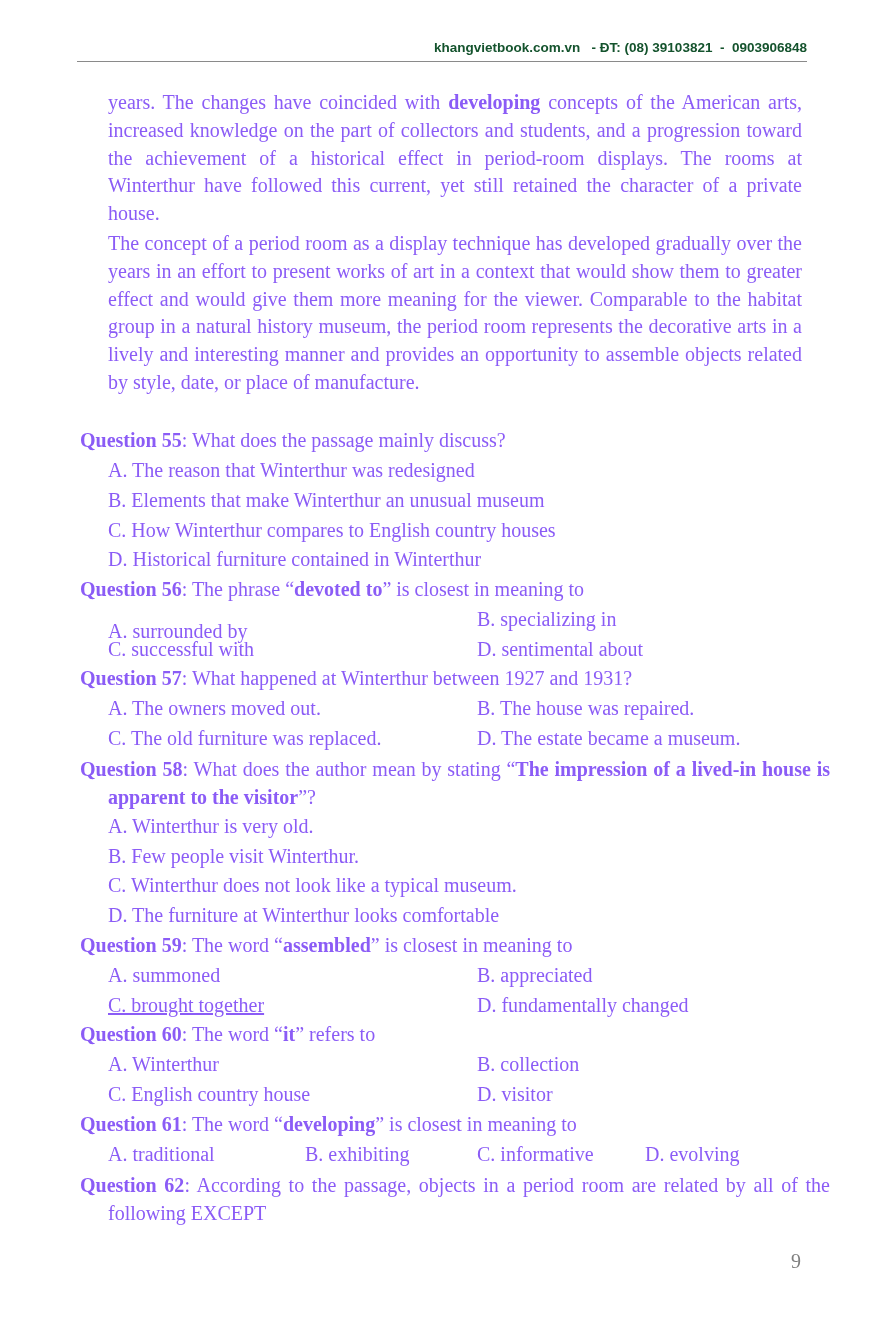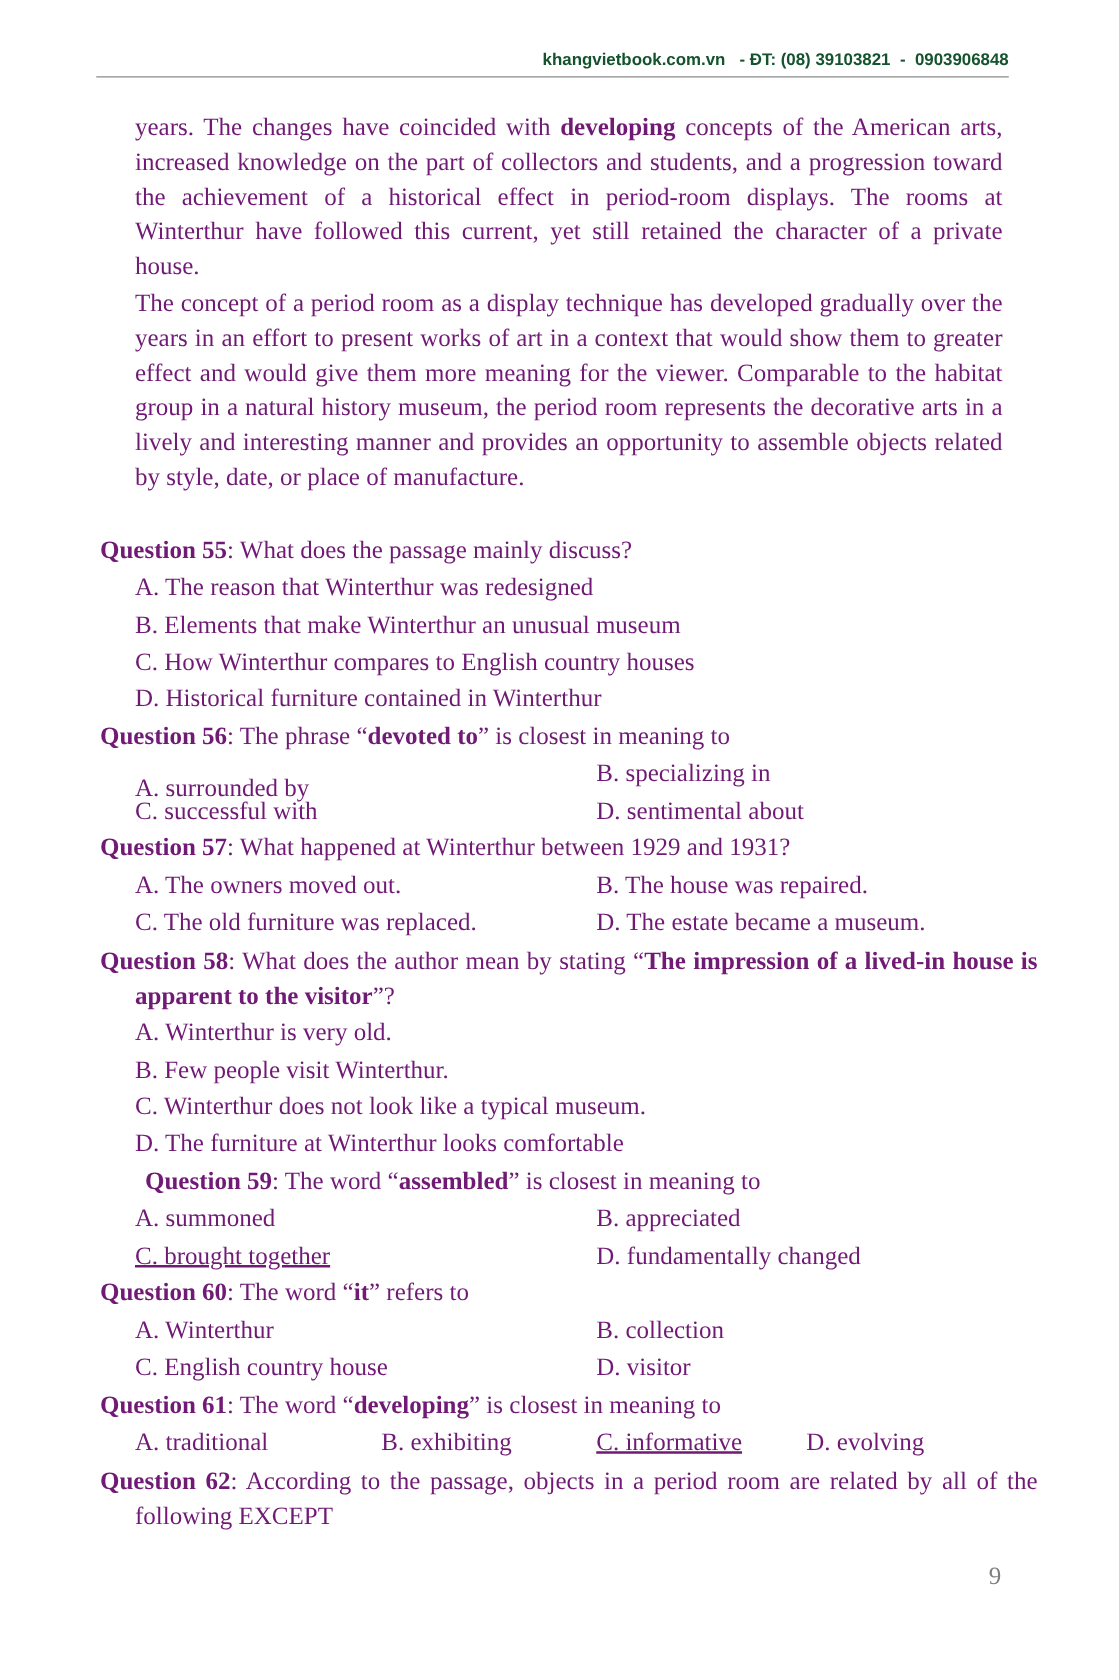--- a/index.html
+++ b/index.html
@@ -7,37 +7,37 @@
   .page { position: absolute; left: 0; top: 0; width: 895px; height: 1344px; }
   .header {
     position: absolute; right: 88px; top: 40px;
     font-family: "Liberation Sans", sans-serif; font-weight: bold;
     font-size: 13.5px; color: #14532d; white-space: pre;
   }
   .header-rule {
     position: absolute; left: 77px; top: 61px; width: 730px; height: 0;
     border-top: 1px solid #8a8a8a;
   }
-  .serif { font-family: "Liberation Serif", serif; color: #701a75; font-size: 20px; }
+  .serif { font-family: "Liberation Serif", serif; color: #8b5cf6; font-size: 20px; }
   .para {
     position: absolute; left: 108px; width: 694px;
     line-height: 27.8px; text-align: justify; text-align-last: left;
   }
   .para b { font-weight: bold; }
   #para1 { top: 89px; }
   #para2 { top: 230px; }
   .q {
     position: absolute; left: 80px; width: 722px; white-space: nowrap;
     line-height: 30px;
   }
   .q b { font-weight: bold; }
   .q-wrap { white-space: normal; text-align: justify; text-align-last: left; line-height: 28px; padding-left: 28px; text-indent: -28px; }
   .opt { position: absolute; white-space: nowrap; line-height: 30px; }
   .c1 { left: 108px; } .c2 { left: 477px; }
-  .c4a { left: 108px; } .c4b { left: 305px; } .c4c { left: 477px; text-decoration: underline; } .c4d { left: 645px; }
+  .c4a { left: 108px; } .c4b { left: 305px; } .c4c { left: 477px; } .c4d { left: 645px; }
   .page-num {
     position: absolute; left: 791px; top: 1250px;
     font-family: "Liberation Serif", serif; font-size: 20px; color: #7f7f7f;
   }
 </style>
 </head>
 <body>
 
 <div class="page">
 
@@ -53,33 +53,33 @@
   <div class="opt serif c1" style="top:485px;">B. Elements that make Winterthur an unusual museum</div>
   <div class="opt serif c1" style="top:515px;">C. How Winterthur compares to English country houses</div>
   <div class="opt serif c1" style="top:544px;">D. Historical furniture contained in Winterthur</div>
 
   <div class="q serif" style="top:574px;"><b>Question 56</b><span>: The phrase “</span><b>devoted to</b><span>” is closest in meaning to</span></div>
   <div class="opt serif c1" style="top:576px;margin-top:40px;">A. surrounded by</div>
   <div class="opt serif c2" style="top:604px;">B. specializing in</div>
   <div class="opt serif c1" style="top:634px;">C. successful with</div>
   <div class="opt serif c2" style="top:634px;">D. sentimental about</div>
 
-  <div class="q serif" style="top:663px;"><b>Question 57</b><span>: What happened at Winterthur between 1929 and 1931?</span></div>
+  <div class="q serif" style="top:663px;"><b>Question 57</b><span>: What happened at Winterthur between 1927 and 1931?</span></div>
   <div class="opt serif c1" style="top:693px;">A. The owners moved out.</div>
   <div class="opt serif c2" style="top:693px;">B. The house was repaired.</div>
   <div class="opt serif c1" style="top:723px;">C. The old furniture was replaced.</div>
   <div class="opt serif c2" style="top:723px;">D. The estate became a museum.</div>
 
   <div class="q serif q-wrap" style="top:755px;"><b>Question 58</b><span>: What does the author mean by stating “</span><b>The impression of a lived-in house is apparent to the visitor</b><span>”?</span></div>
   <div class="opt serif c1" style="top:811px;text-align:center;">A. Winterthur is very old.</div>
   <div class="opt serif c1" style="top:841px;">B. Few people visit Winterthur.</div>
   <div class="opt serif c1" style="top:870px;">C. Winterthur does not look like a typical museum.</div>
   <div class="opt serif c1" style="top:900px;">D. The furniture at Winterthur looks comfortable</div>
 
-  <div class="q serif" style="top:930px;margin-left:36px;"><b>Question 59</b><span>: The word “</span><b>assembled</b><span>” is closest in meaning to</span></div>
+  <div class="q serif" style="top:930px;"><b>Question 59</b><span>: The word “</span><b>assembled</b><span>” is closest in meaning to</span></div>
   <div class="opt serif c1" style="top:960px;">A. summoned</div>
   <div class="opt serif c2" style="top:960px;">B. appreciated</div>
   <div class="opt serif c1" style="top:990px;text-decoration:underline;">C. brought together</div>
   <div class="opt serif c2" style="top:990px;">D. fundamentally changed</div>
 
   <div class="q serif" style="top:1019px;"><b>Question 60</b><span>: The word “</span><b>it</b><span>” refers to</span></div>
   <div class="opt serif c1" style="top:1049px;">A. Winterthur</div>
   <div class="opt serif c2" style="top:1049px;">B. collection</div>
   <div class="opt serif c1" style="top:1079px;">C. English country house</div>
   <div class="opt serif c2" style="top:1079px;">D. visitor</div>

